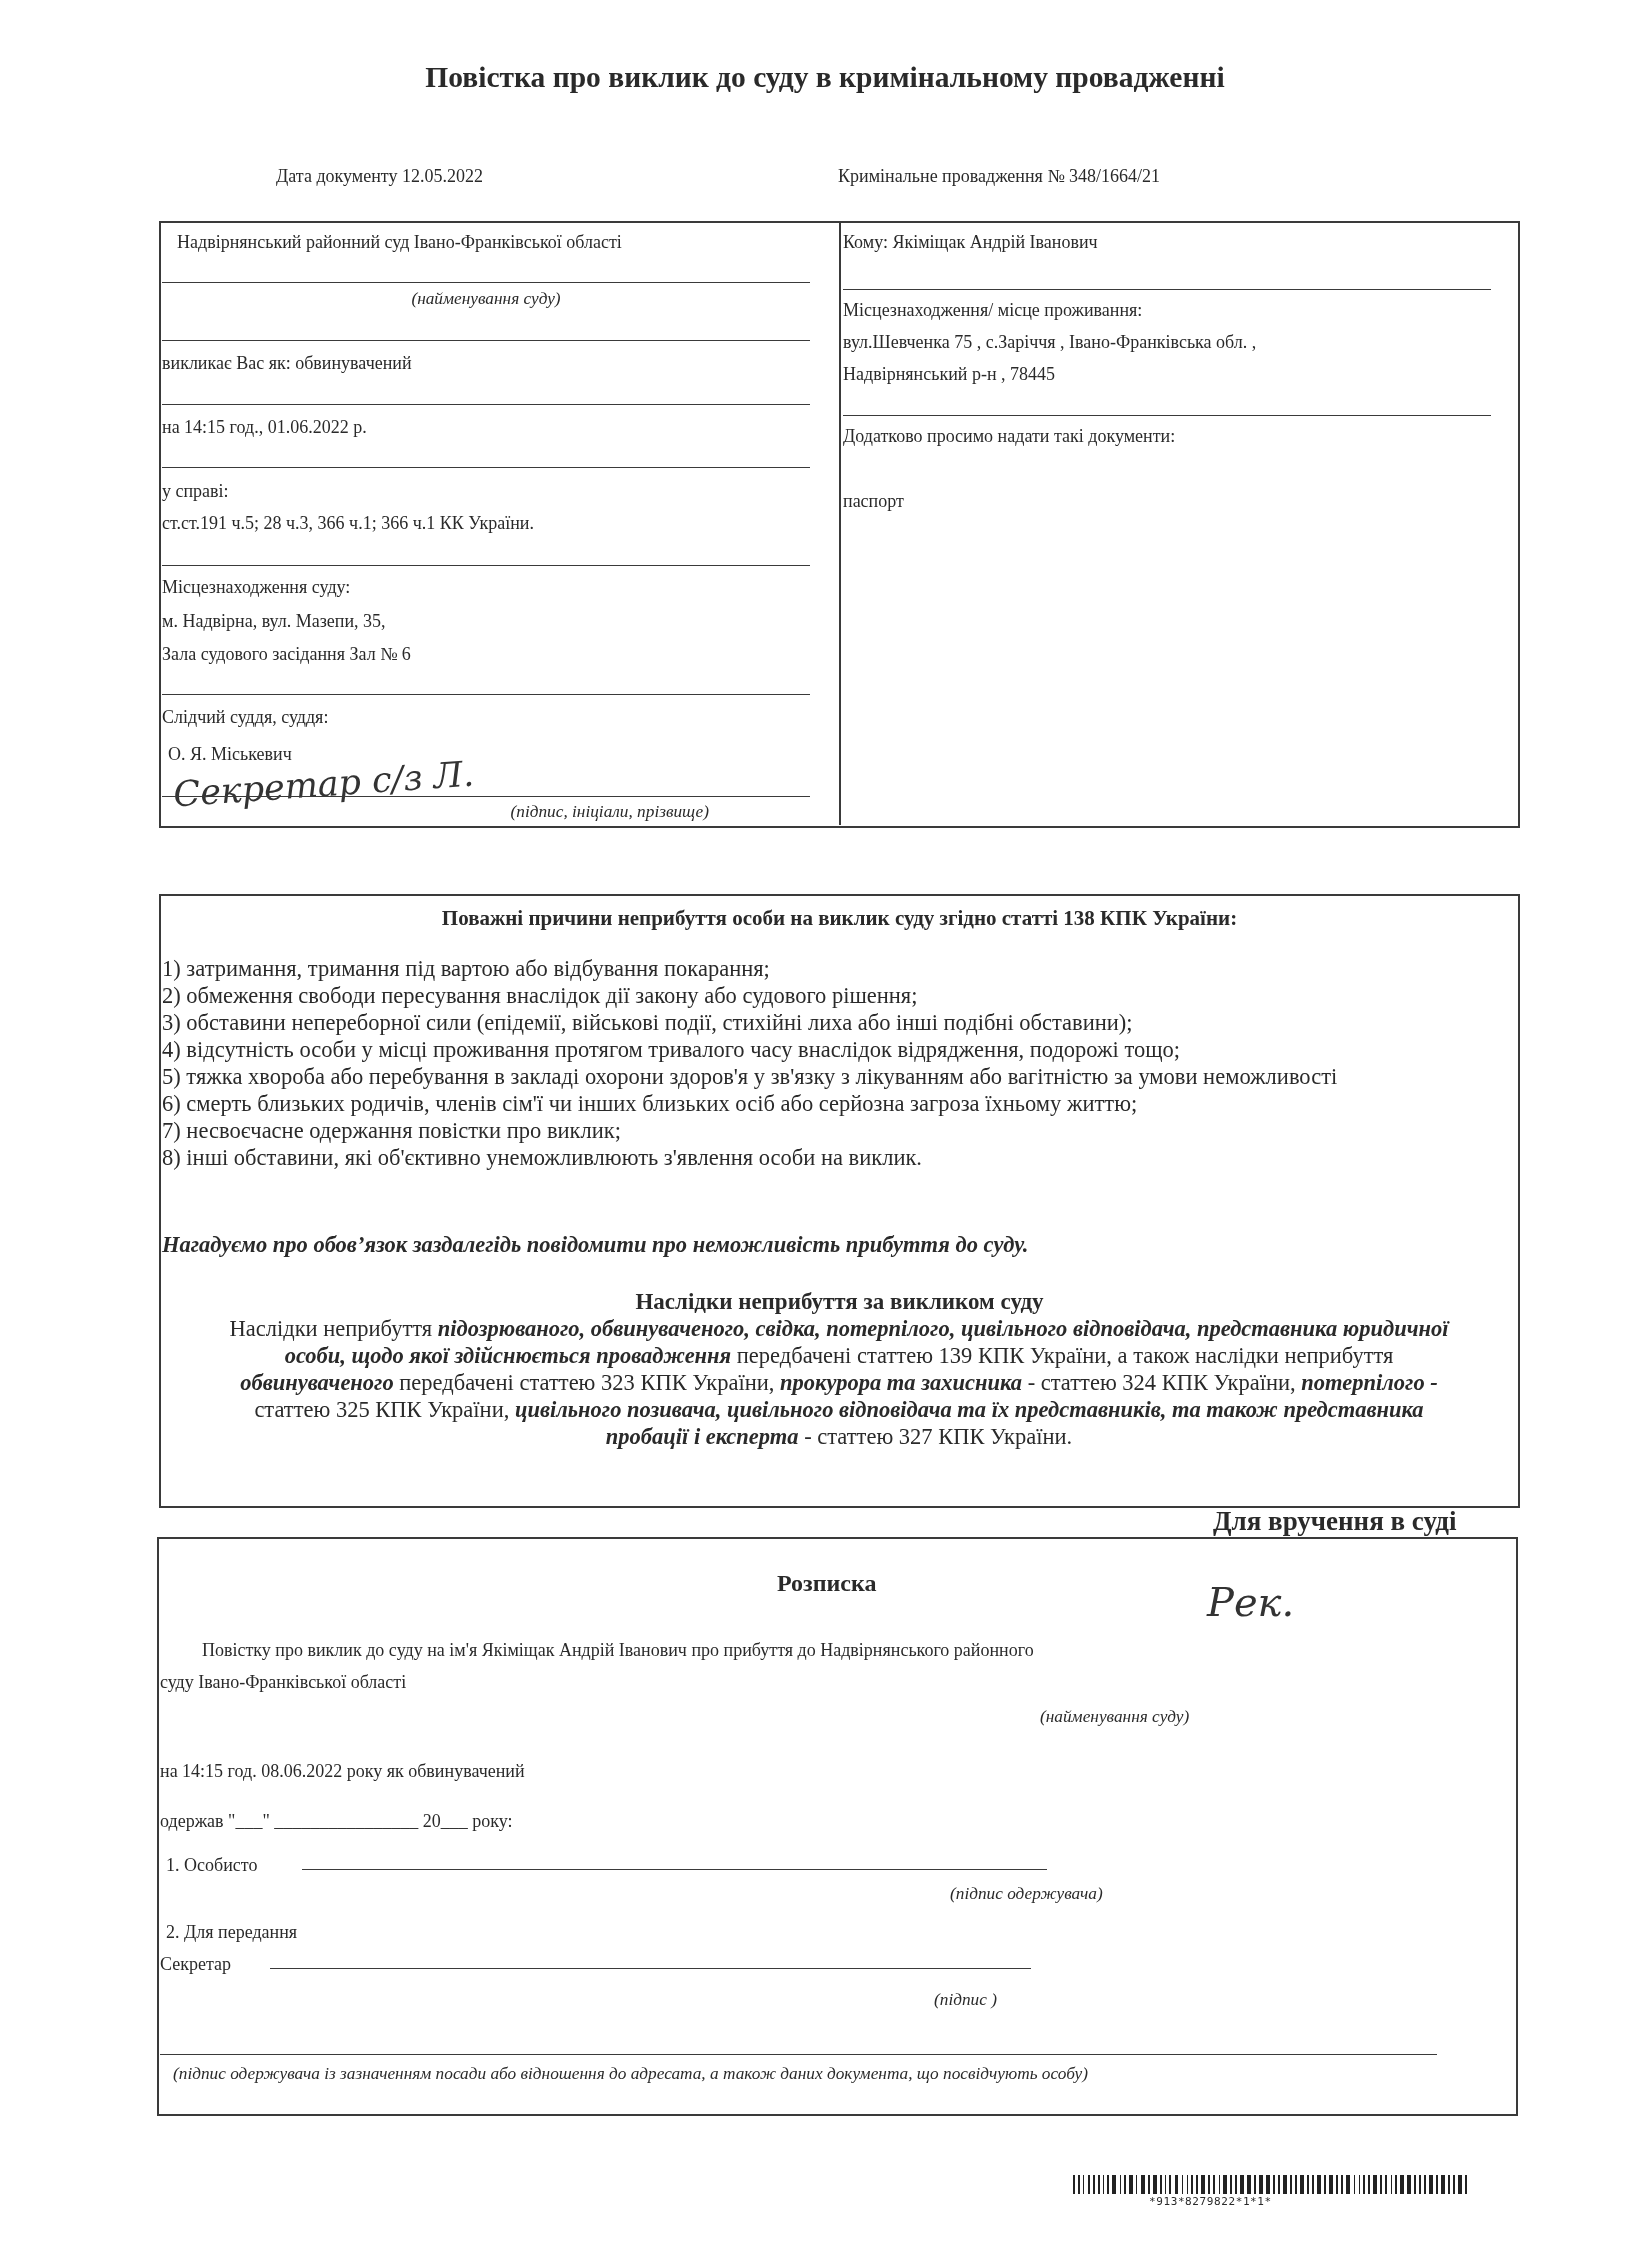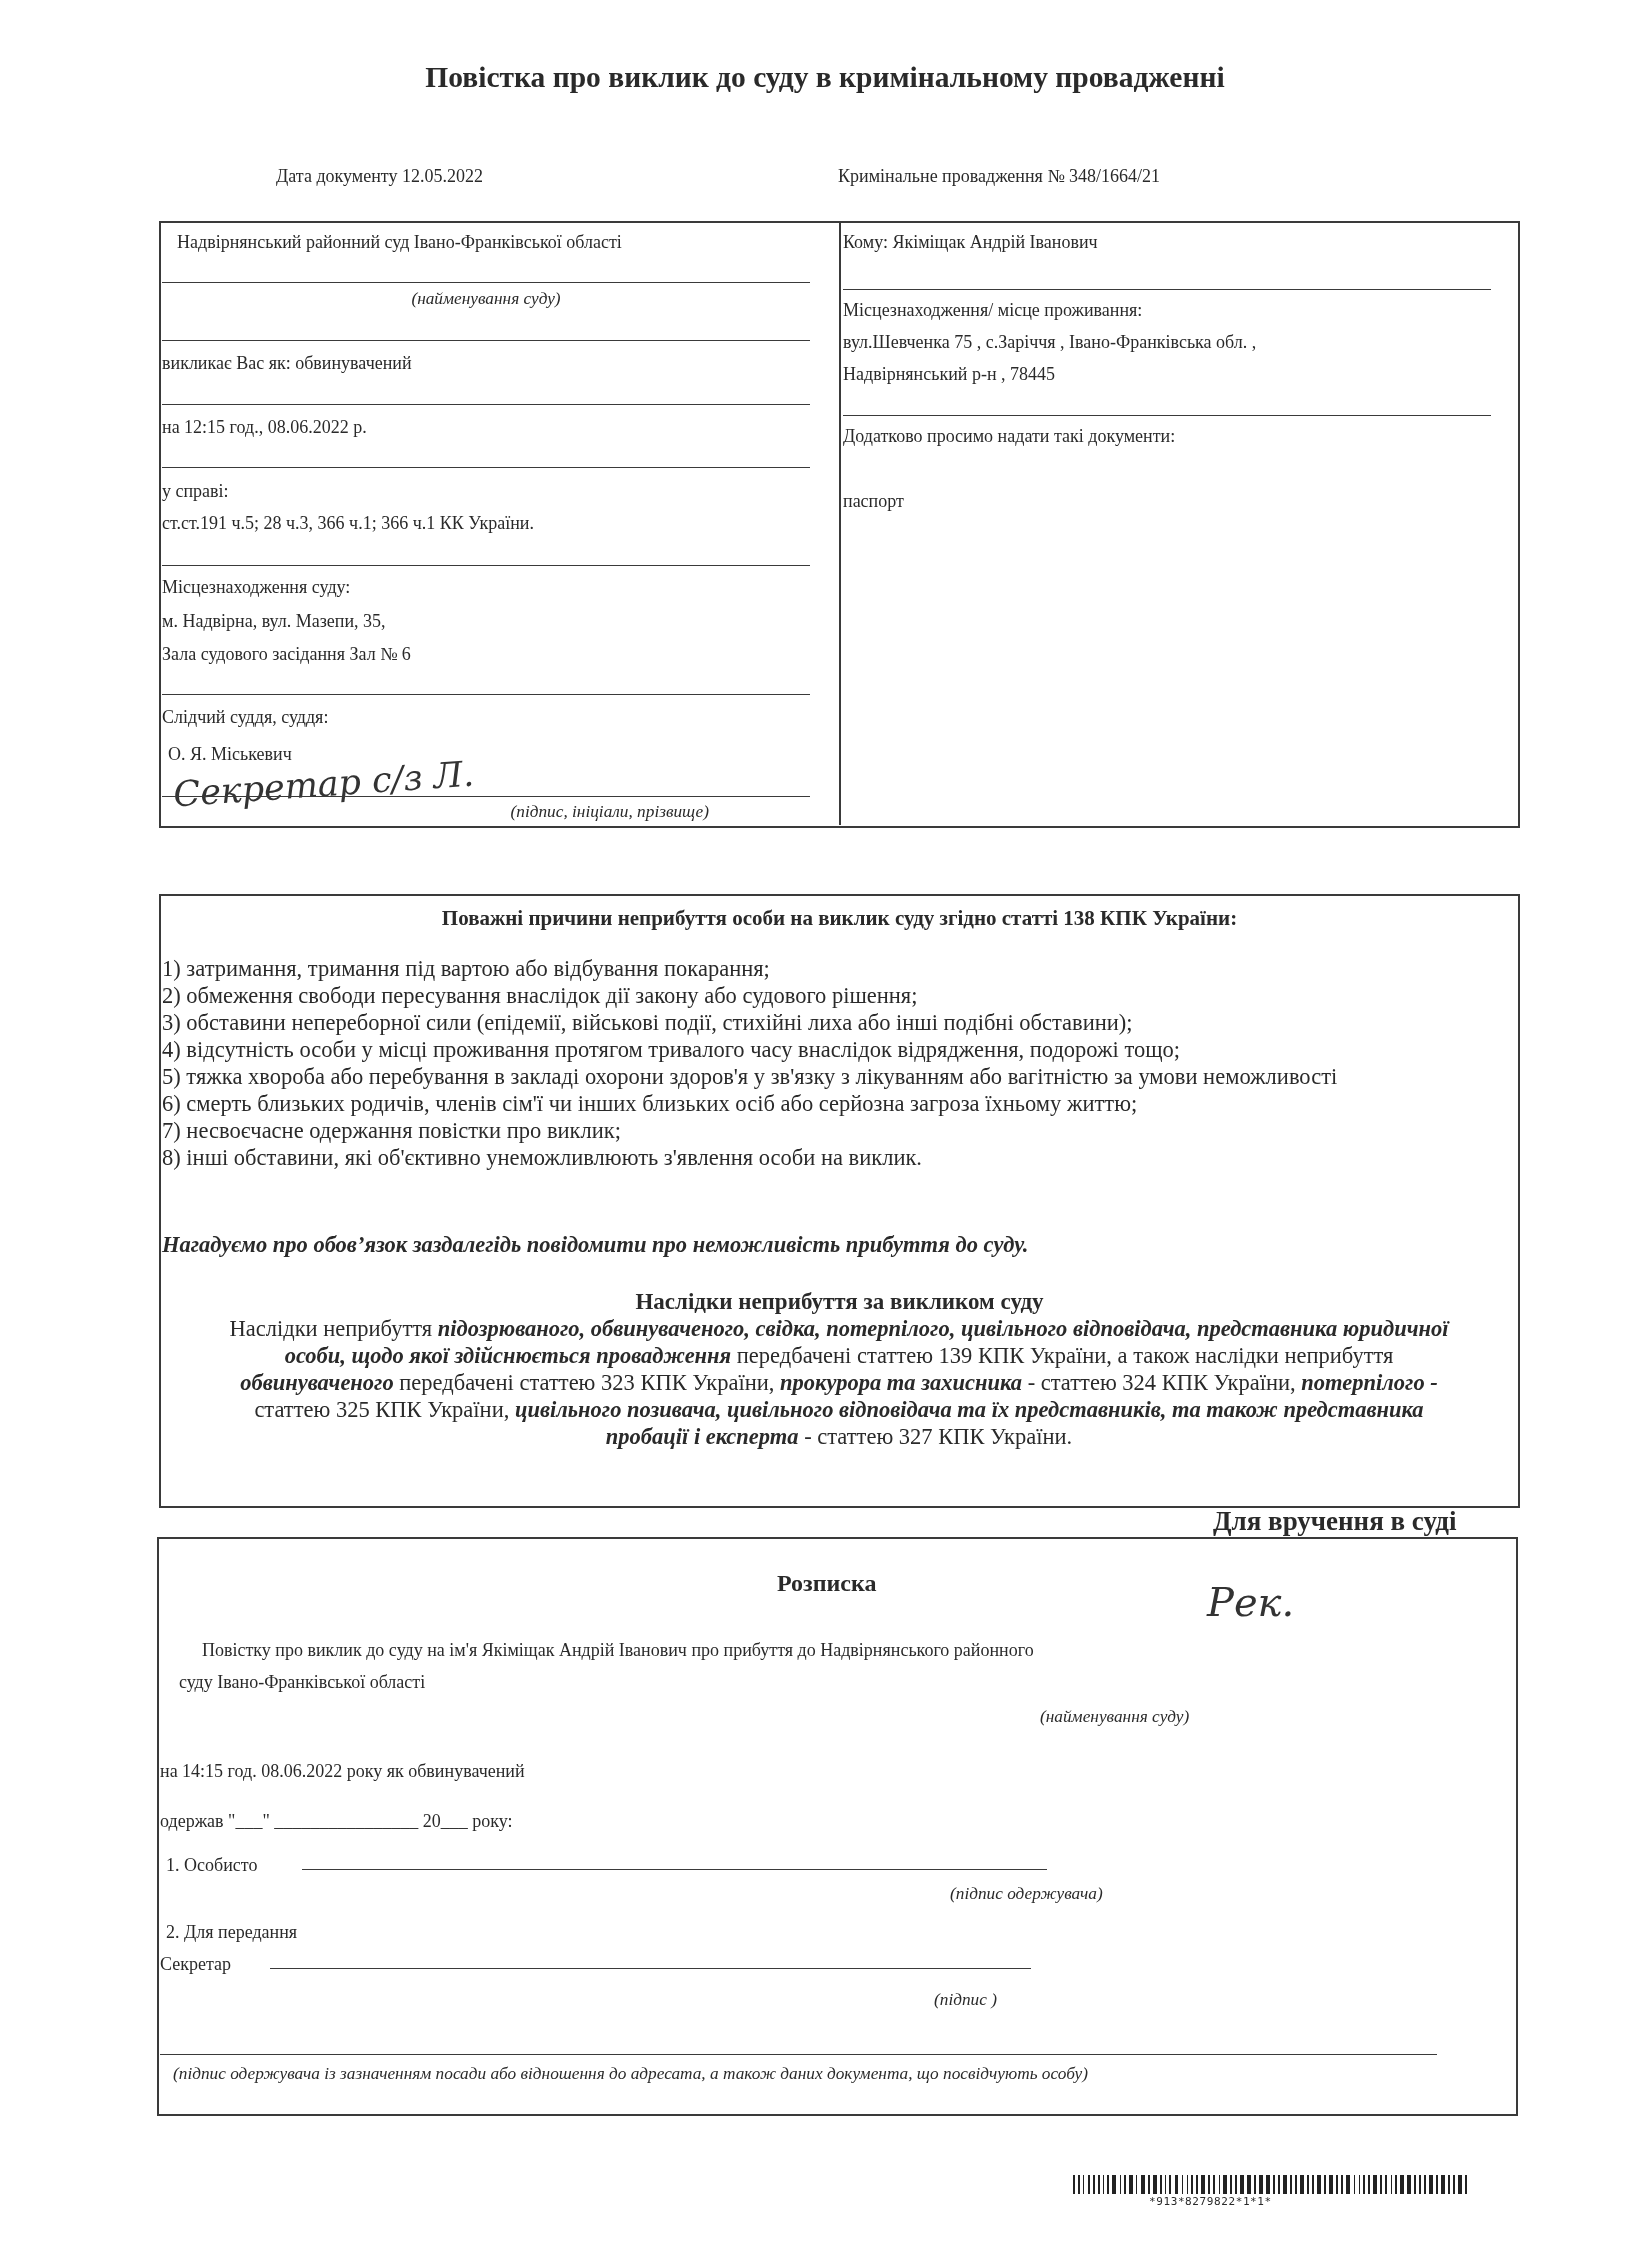--- a/index.html
+++ b/index.html
@@ -30,21 +30,21 @@
 
 <div class="box" style="left:159px;top:221px;width:1361px;height:607px;"></div>
 <div class="vline" style="left:839px;top:222px;height:603px;"></div>
 
 <div class="abs t40" style="left:162px;top:226px;padding-left:15px;">Надвірнянський районний суд Івано-Франківської області</div>
 <div class="hline" style="left:162px;top:282px;width:648px;"></div>
 <div class="abs sm" style="left:162px;width:648px;text-align:center;top:289px;">(найменування суду)</div>
 <div class="hline" style="left:162px;top:340px;width:648px;"></div>
 <div class="abs t40" style="left:162px;top:347px;">викликає Вас як:  обвинувачений</div>
 <div class="hline" style="left:162px;top:404px;width:648px;"></div>
-<div class="abs t40" style="left:162px;top:411px;">на   12:15 год., 08.06.2022 р.</div>
+<div class="abs t40" style="left:162px;top:411px;">на   14:15 год., 01.06.2022 р.</div>
 <div class="hline" style="left:162px;top:467px;width:648px;"></div>
 <div class="abs t40" style="left:162px;top:475px;">у справі:</div>
 <div class="abs t40" style="left:162px;top:507px;">ст.ст.191 ч.5; 28 ч.3, 366 ч.1; 366 ч.1 КК України.</div>
 <div class="hline" style="left:162px;top:565px;width:648px;"></div>
 <div class="abs t40" style="left:162px;top:571px;">Місцезнаходження суду:</div>
 <div class="abs t40" style="left:162px;top:605px;">м. Надвірна, вул. Мазепи, 35,</div>
 <div class="abs t40" style="left:162px;top:638px;">Зала судового засідання Зал № 6</div>
 <div class="hline" style="left:162px;top:694px;width:648px;"></div>
 <div class="abs t40" style="left:162px;top:701px;">Слідчий суддя, суддя:</div>
 <div class="abs t40" style="left:168px;top:738px;">О. Я. Міськевич</div>
@@ -82,21 +82,21 @@
     <div><span class="bi">обвинуваченого</span><span> передбачені статтею 323 КПК України, </span><span class="bi">прокурора та захисника</span><span> - статтею 324 КПК України, </span><span class="bi">потерпілого -</span></div>
     <div><span>статтею 325 КПК України, </span><span class="bi">цивільного позивача, цивільного відповідача та їх представників, та також представника</span></div>
     <div><span class="bi">пробації і експерта</span><span> - статтею 327  КПК України.</span></div>
   </div>
 
 <div class="box" style="left:157px;top:1537px;width:1361px;height:579px;"></div>
 <div class="abs b" style="left:1213px;top:1508px;font-size:27px;line-height:27px;font-family:Liberation Serif, serif;">Для вручення в суді</div>
 <div class="abs sig" style="left:1207px;top:1579px;font-size:40px;">Рек.</div>
 <div class="abs b" style="left:777px;top:1569px;font-size:24px;line-height:28px;">Розписка</div>
 <div class="abs t40" style="left:202px;top:1634px;">Повістку про виклик до суду на ім'я  Якіміщак Андрій Іванович   про прибуття до   Надвірнянського районного</div>
-<div class="abs t40" style="left:160px;top:1666px;padding-left:19px;">суду Івано-Франківської області</div>
+<div class="abs t40" style="left:160px;top:1666px;">суду Івано-Франківської області</div>
 <div class="abs sm" style="left:1040px;top:1707px;">(найменування суду)</div>
 <div class="abs t40" style="left:160px;top:1755px;">на 14:15  год.  08.06.2022  року як обвинувачений</div>
 <div class="abs t40" style="left:160px;top:1805px;">одержав "___" ________________ 20___  року:</div>
 <div class="abs t40" style="left:166px;top:1849px;">1. Особисто</div>
 <div class="hline" style="left:302px;top:1869px;width:745px;"></div>
 <div class="abs sm" style="left:950px;top:1884px;">(підпис одержувача)</div>
 <div class="abs t40" style="left:166px;top:1916px;">2. Для передання</div>
 <div class="abs t40" style="left:160px;top:1948px;">Секретар</div>
 <div class="hline" style="left:270px;top:1968px;width:761px;"></div>
 <div class="abs sm" style="left:934px;top:1990px;">(підпис )</div>

